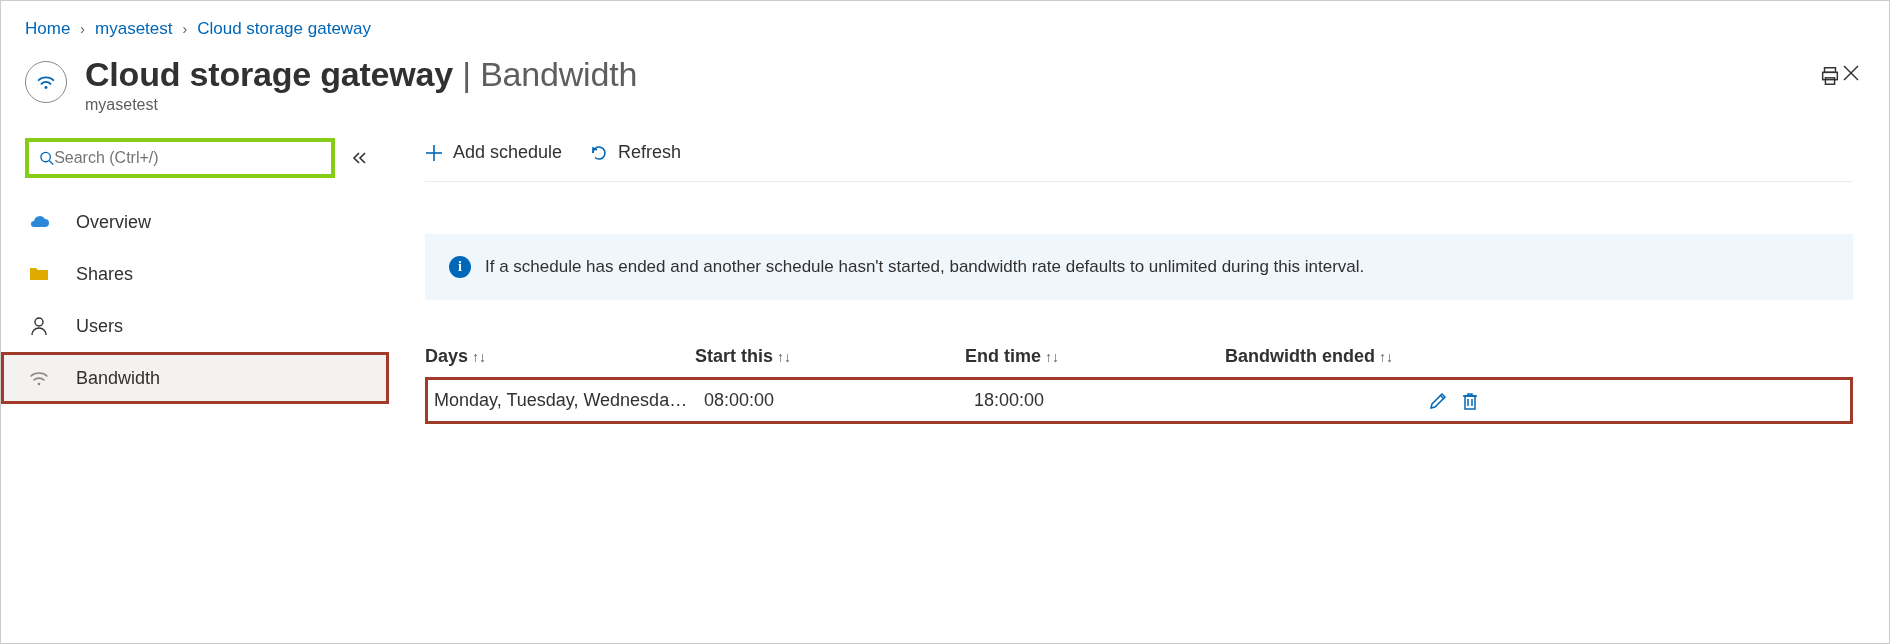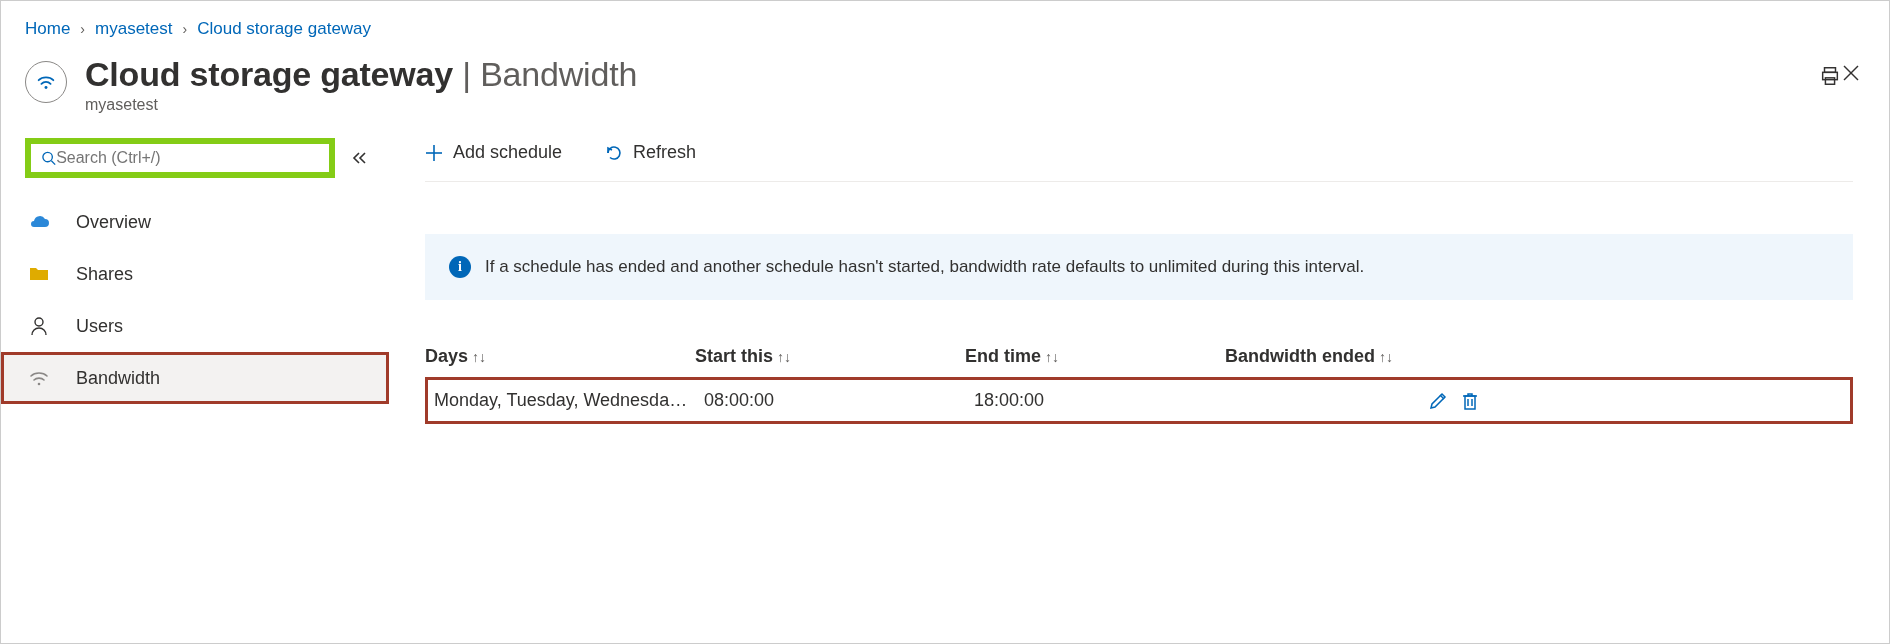--- a/index.html
+++ b/index.html
@@ -46,35 +46,35 @@
   .header .actions { display:flex; align-items:center; gap:28px; margin-left: 28px; margin-top: 10px; }
   .header .close { margin-left:auto; margin-top:8px; cursor:pointer; }
 
   
   .body { display:flex; height: calc(100% - 150px); }
   .sidebar { width: 388px; flex:0 0 auto; padding-top: 4px; }
   .content { flex:1 1 auto; padding: 0 36px 0 36px; }
 
   
   .search-row { display:flex; align-items:center; gap:16px; padding: 2px 18px 18px 24px; }
-  .search-box { display:flex; align-items:center; border:6px solid #84cc16; height:40px; width: 310px; padding:0 10px; }
+  .search-box { display:flex; align-items:center; border:4px solid #84cc16; height:40px; width: 310px; padding:0 10px; }
   .search-box input { border:none; outline:none; font-size:16px; width:100%; font-family:inherit; color:#605e5c; }
   .collapse-btn { cursor:pointer; color:#323130; }
 
   
   .nav-item {
     display:flex; align-items:center; gap:26px; padding: 12px 0 12px 24px;
     font-size:18px; cursor:pointer; border: 3px solid transparent;
   }
   .nav-item.selected { background:#f3f2f1; border:3px solid #a03b2a; }
   .nav-icon { width:22px; height:22px; display:flex; align-items:center; justify-content:center; flex:0 0 auto; }
 
   
   .toolbar {
-    display:flex; align-items:center; gap:43px;
+    display:flex; align-items:center; gap:28px;
     padding: 10px 0 18px 0; border-bottom:1px solid #edebe9;
     font-size:18px; color:#323130;
   }
   .toolbar-item { display:flex; align-items:center; gap:10px; cursor:pointer; }
   .toolbar-item .t-icon { color:#0067b8; }
 
   
   .info-box {
     margin-top: 52px;
     background:#eff6fc;

